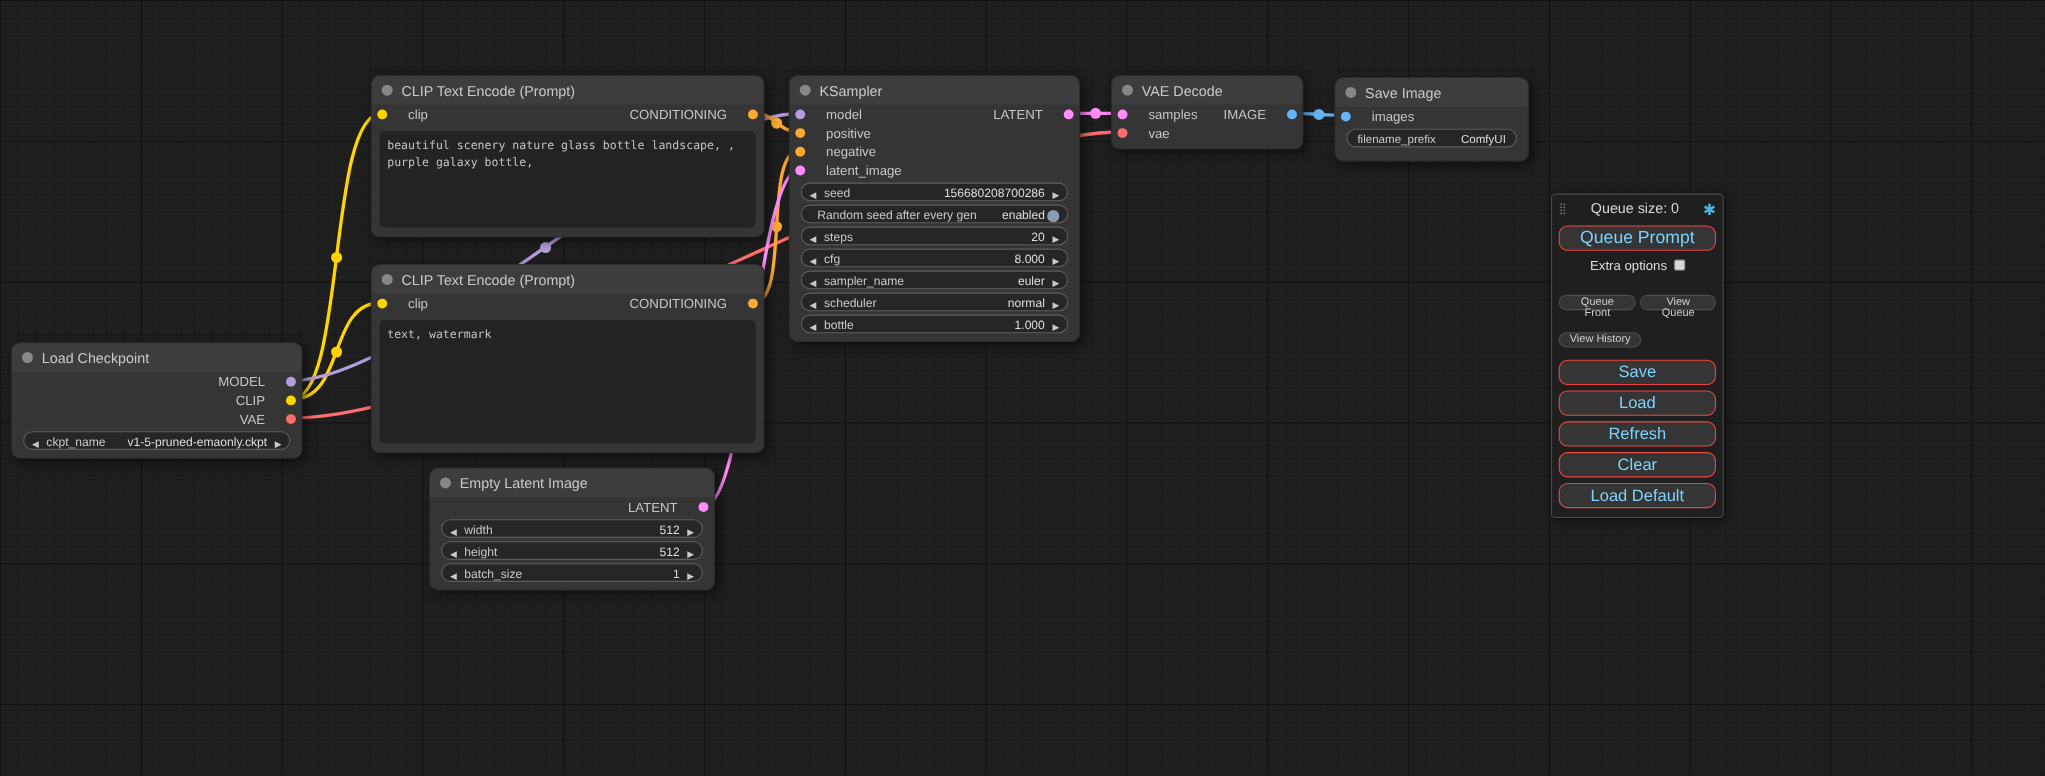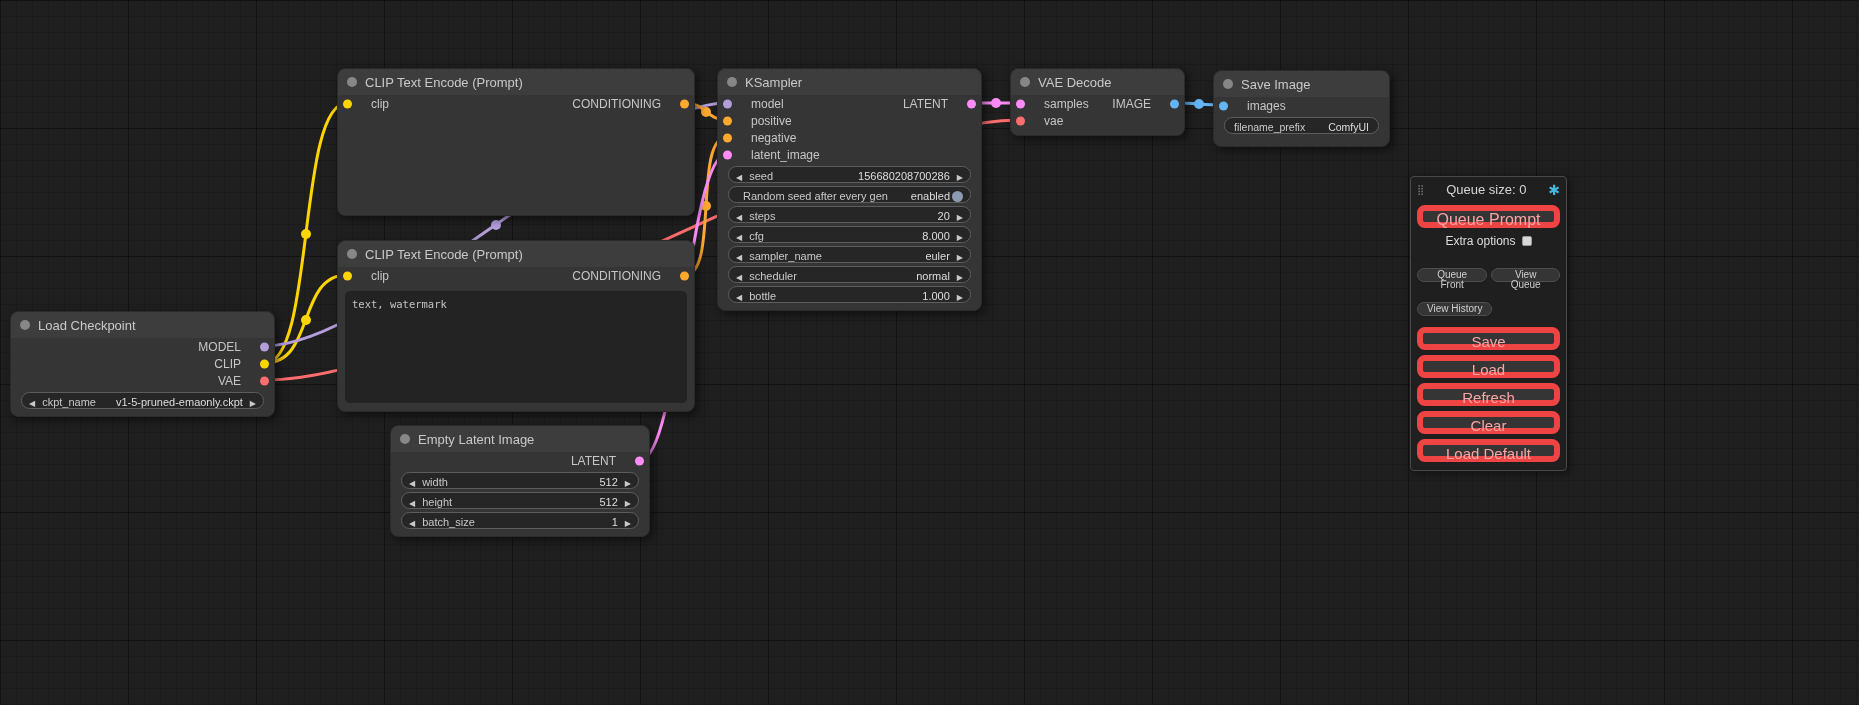--- a/index.html
+++ b/index.html
@@ -48,21 +48,21 @@
 
   
   .queue-panel { position:absolute; left:1410px; top:176px; width:157px; z-index:10;
     background:#1f1f1f; border:1px solid #4a4a4a; border-radius:4px; padding:4px 6px 8px;
     box-shadow:2px 2px 8px rgba(0,0,0,0.5); }
   .qp-header { display:flex; align-items:center; gap:4px; padding:1px 0 3px; }
   .qp-drag { font-size:10px; color:#777; cursor:grab; }
   .qp-size { flex:1; text-align:center; font-size:13px; color:#d6d6d6; }
   .qp-gear { font-size:14px; line-height:1; cursor:pointer; }
   .qp-btn { display:block; width:100%; height:23px; margin-top:5px; background:#353535;
-    border:6px solid #ef4444; border-radius:8px; color:#fca5a5; font-size:15px;
+    border:1px solid #ef4444; border-radius:8px; color:#7dd3fc; font-size:15px;
     font-family:"Liberation Sans", sans-serif; cursor:pointer; }
   .qp-btn.first-of-group { margin-top:11px; }
   .qp-extra { display:flex; align-items:center; justify-content:center; gap:6px;
     margin-top:6px; font-size:12px; color:#dddddd; }
   .qp-checkbox { width:10px; height:10px; background:#d8d8d8; border:1px solid #9a9a9a;
     border-radius:2px; cursor:pointer; }
   .qp-row { display:flex; gap:4px; justify-content:space-between; margin-top:20px; }
   .qp-pill { background:#353535; border:1px solid #4e4e4e; border-radius:9px;
     color:#cfcfcf; font-size:10px; padding:1px 9px; height:14px; line-height:1;
     font-family:"Liberation Sans", sans-serif; cursor:pointer; }
@@ -122,20 +122,21 @@
     <div class="node-title">
       <span class="tdot" style="background: rgb(135, 135, 135);"></span>
       <span class="ttext">CLIP Text Encode (Prompt)</span>
     </div>
     <div class="row">
       <span class="dot in" style="background: rgb(255, 213, 0);"></span>
       <span class="lbl-left">clip</span>
       <span class="lbl-right">CONDITIONING</span>
       <span class="dot out" style="background: rgb(255, 169, 49);"></span>
     </div>
+    <div class="textarea">beautiful scenery nature glass bottle landscape, , purple galaxy bottle,</div>
   </div>
 
   <div class="node" style="left:337px; top:240px; width:358px; height:172px;">
     <div class="node-title">
       <span class="tdot" style="background: rgb(135, 135, 135);"></span>
       <span class="ttext">CLIP Text Encode (Prompt)</span>
     </div>
     <div class="row">
       <span class="dot in" style="background: rgb(255, 213, 0);"></span>
       <span class="lbl-left">clip</span>

